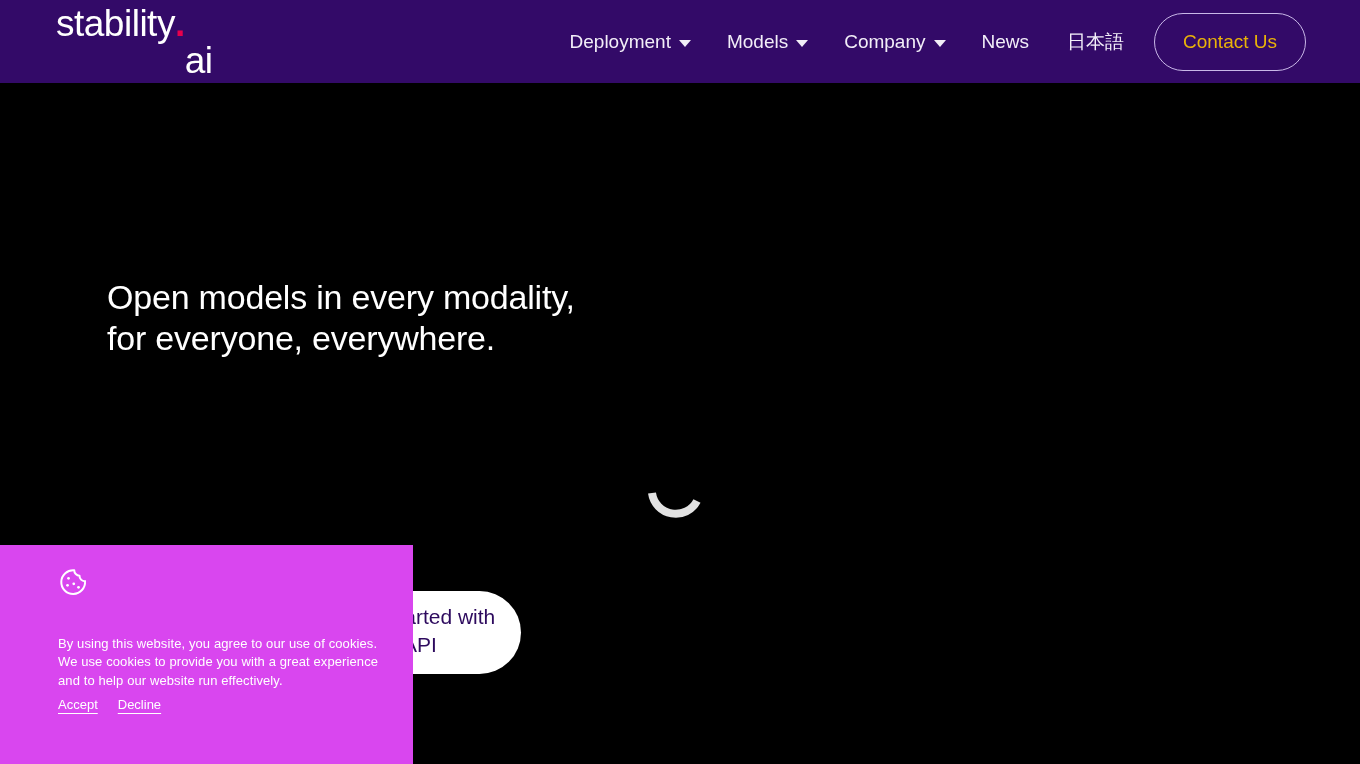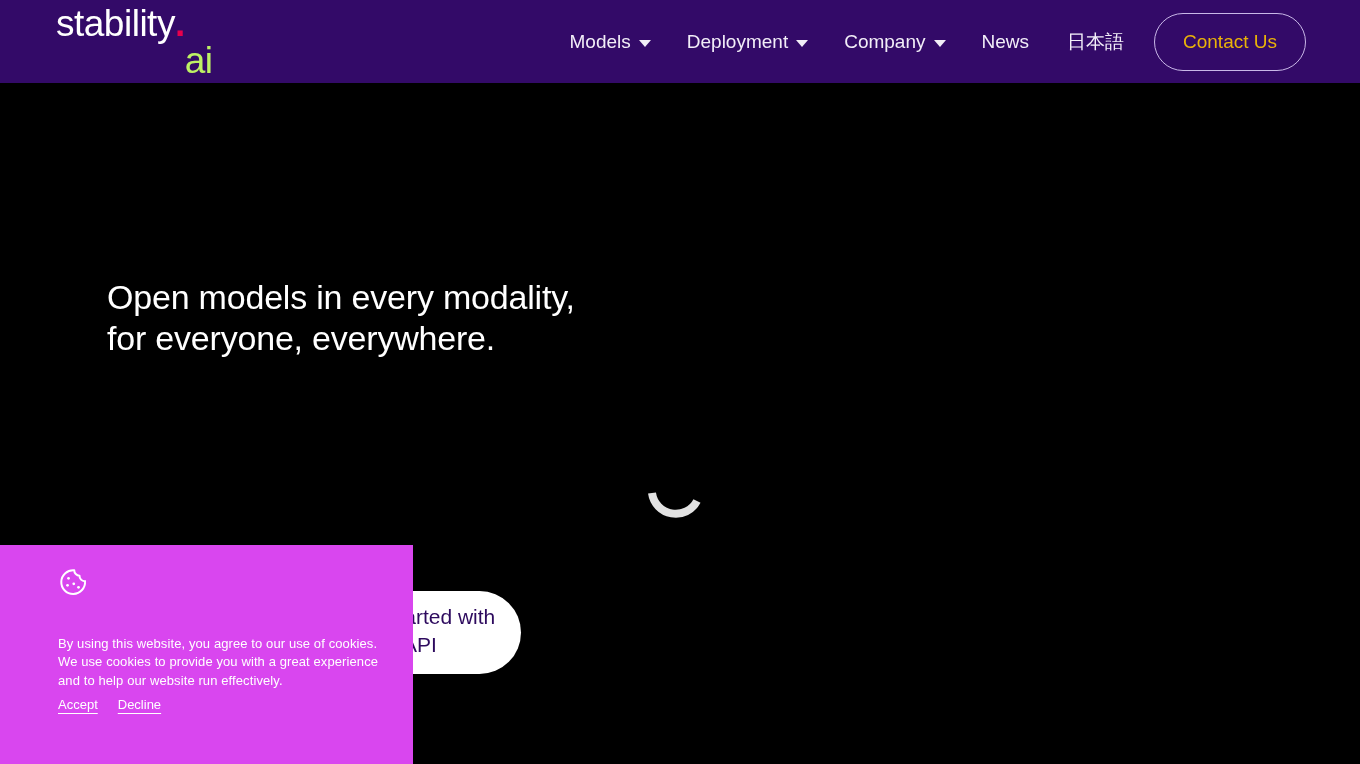--- a/index.html
+++ b/index.html
@@ -41,21 +41,21 @@
     font-weight: 400;
     letter-spacing: -0.5px;
     color: #ffffff;
     cursor: pointer;
     user-select: none;
   }
   .logo .logo-dot {
     color: #e8004c;
     font-weight: 700;
   }
-  .logo .logo-ai { color: #bef264; margin-top: 37px; }
+  .logo .logo-ai { color: #ffffff; margin-top: 37px; }
 
   .nav {
     position: absolute;
     right: 54px;
     top: 50%;
     transform: translateY(-50%);
     display: flex;
     align-items: center;
     gap: 0;
   }
@@ -248,26 +248,26 @@
 
   <div class="logo">
     <span>stability</span>
       <span class="logo-dot">.</span>
       <span class="logo-ai">ai</span>
   </div>
 
   <nav class="nav">
 
     <div class="nav-item">
+      <span>Deployment</span>
+      <span class="caret"></span>
+    </div>
+
+    <div class="nav-item">
       <span>Models</span>
-      <span class="caret"></span>
-    </div>
-
-    <div class="nav-item">
-      <span>Deployment</span>
       <span class="caret"></span>
     </div>
 
     <div class="nav-item">
       <span>Company</span>
       <span class="caret"></span>
     </div>
 
     <div class="nav-item">
       <span>News</span>

